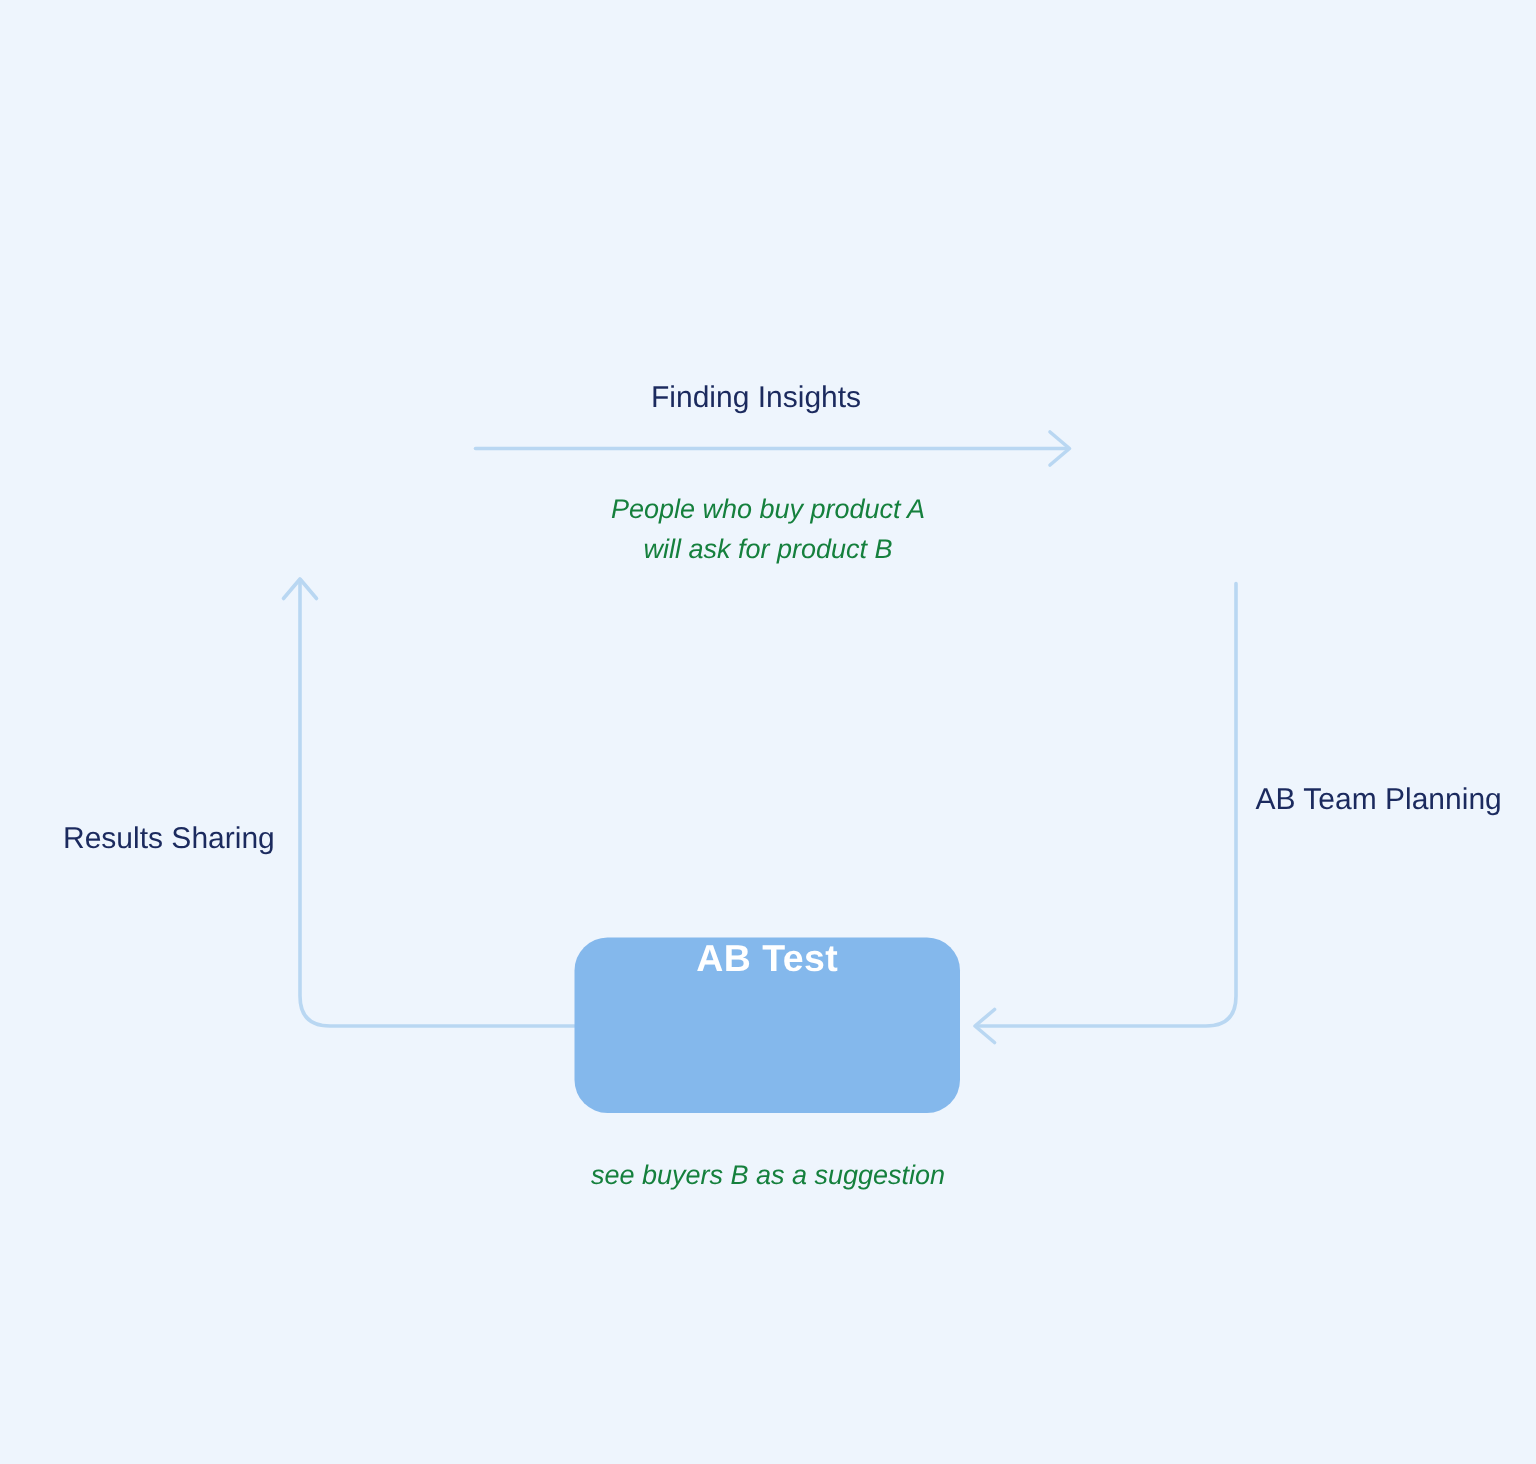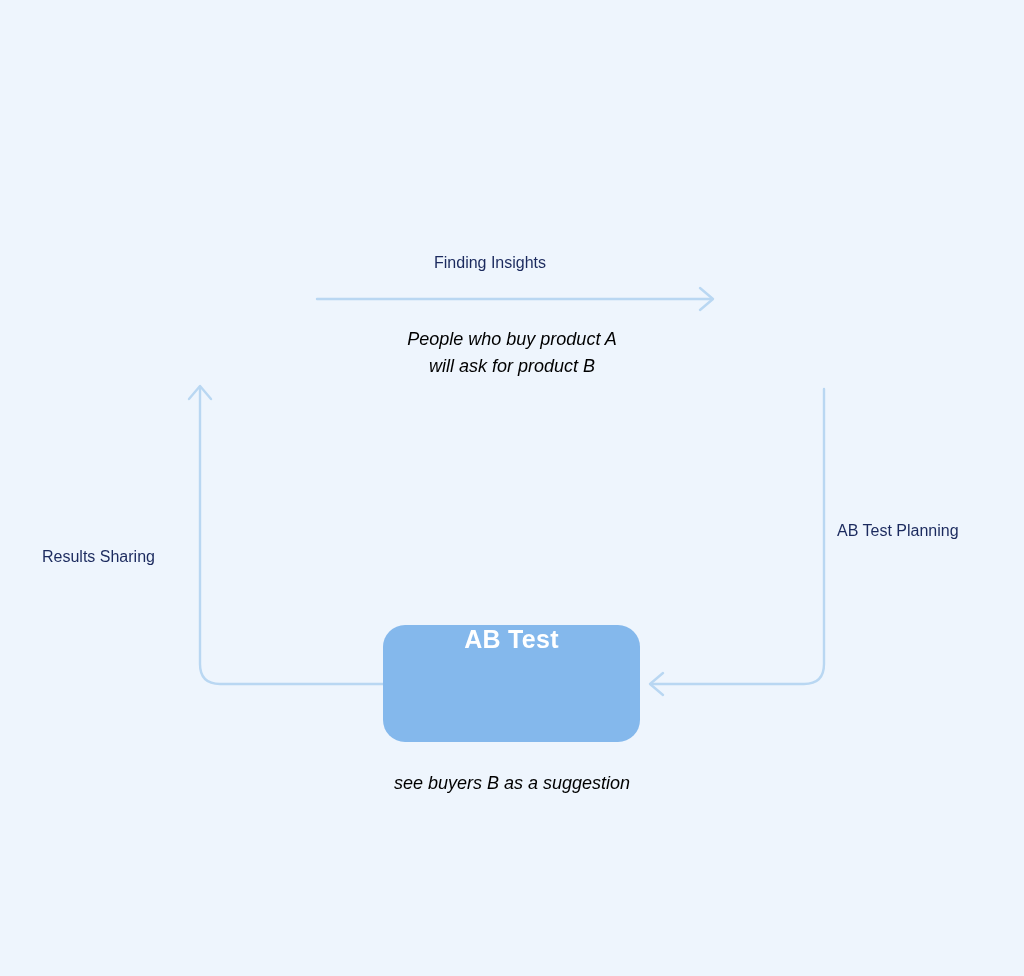--- a/index.html
+++ b/index.html
@@ -78,27 +78,27 @@
     color: #ffffff;
     font-size: 25px;
     font-weight: bold;
     letter-spacing: 0.3px;
   }
 
   
   .edge-label {
     position: absolute;
     color: #1b2a5e;
-    font-size: 16px;
+    font-size: 20px;
     line-height: 1.45;
     white-space: nowrap;
   }
   .edge-note {
     position: absolute;
-    color: #000000;
+    color: #15803d;
     font-size: 18px;
     font-style: italic;
     font-weight: 500;
     line-height: 1.52;
     text-align: center;
     white-space: nowrap;
   }
 
   #label-finding-insights { left: 434px; top: 251px; }
   #note-insights   { left: 0px; top: 326px; width: 1024px; }
@@ -137,19 +137,19 @@
 
   <div class="edge-label" id="label-finding-insights">Finding Insights</div>
 
   <div class="edge-note" id="note-insights">
     <div>People who buy product A</div>
     <div>will ask for product B</div>
   </div>
 
   <div class="edge-label" id="label-results-sharing">Results Sharing</div>
 
-  <div class="edge-label" id="label-abtests-planning">AB Test Planning</div>
+  <div class="edge-label" id="label-abtests-planning">AB Team Planning</div>
 
   <div class="edge-note" id="note-abtest">
     <div>see buyers B as a suggestion</div>
   </div>
 
 </div>
 
 </body></html>

